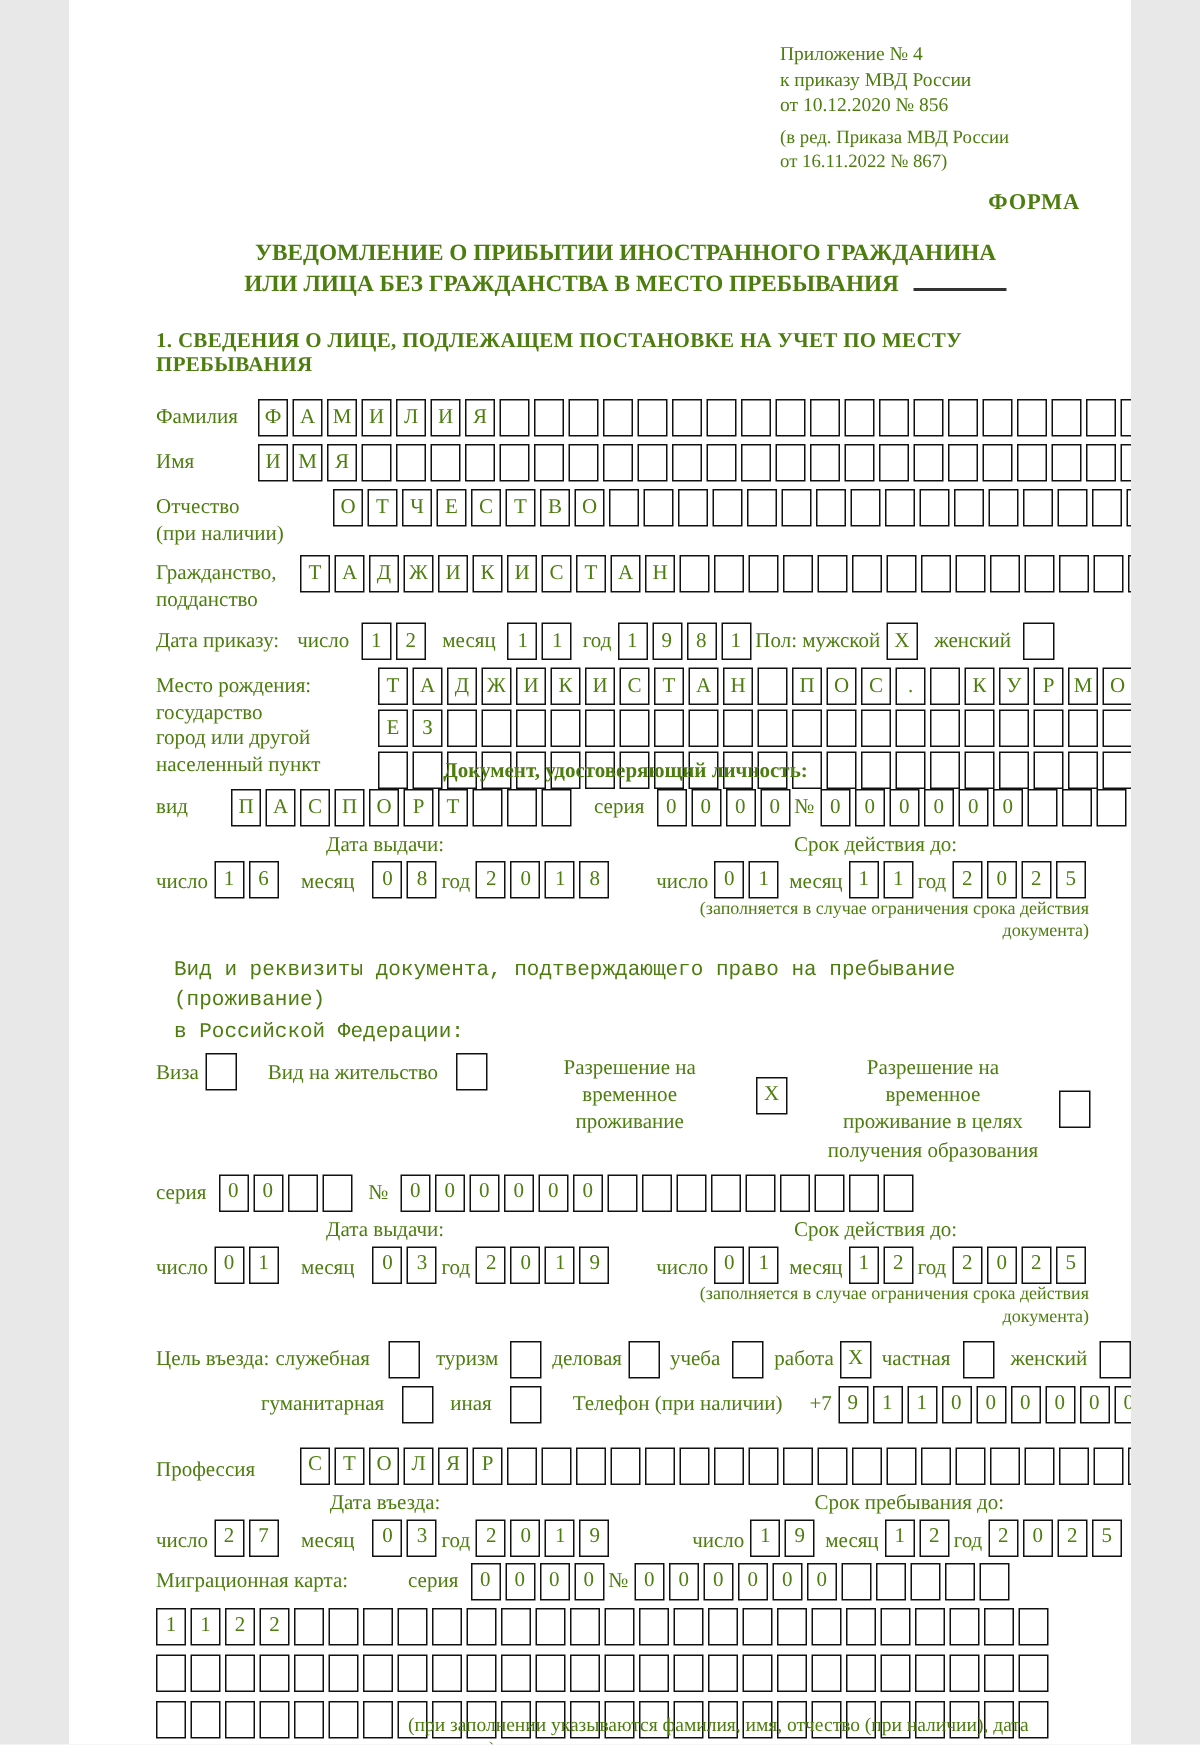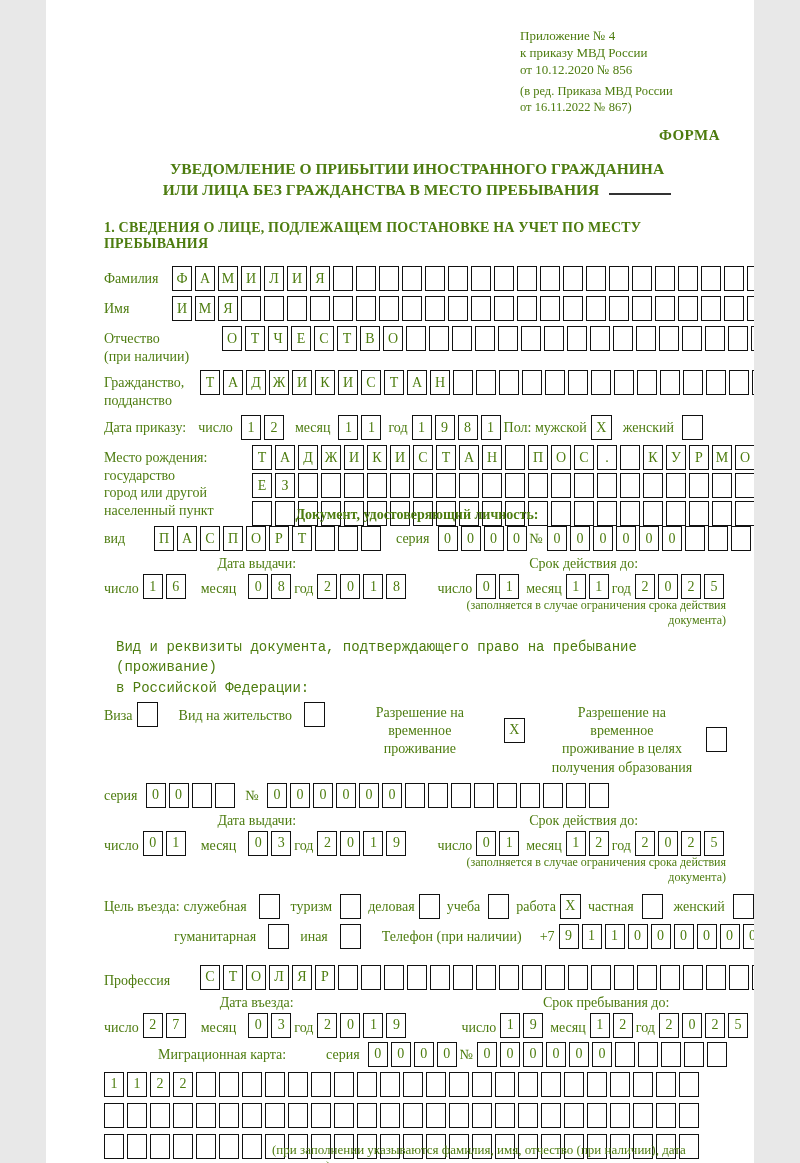--- a/index.html
+++ b/index.html
@@ -676,21 +676,21 @@
           <div class="cells">
               <span class="cell">2</span>
               <span class="cell">0</span>
               <span class="cell">2</span>
               <span class="cell">5</span>
             </div>
         </div>
       </div>
     </div>
 
-    <div class="row inline-row" style="margin-top:2px;justify-content:flex-end;">
+    <div class="row inline-row" style="margin-top:2px;">
       <div class="lbl w158">Миграционная карта:</div>
         <div class="gap18"></div>
       <div class="lbl">серия</div>
         <div class="gap8"></div>
       <div class="cells">
           <span class="cell">0</span>
           <span class="cell">0</span>
           <span class="cell">0</span>
           <span class="cell">0</span>
         </div>

